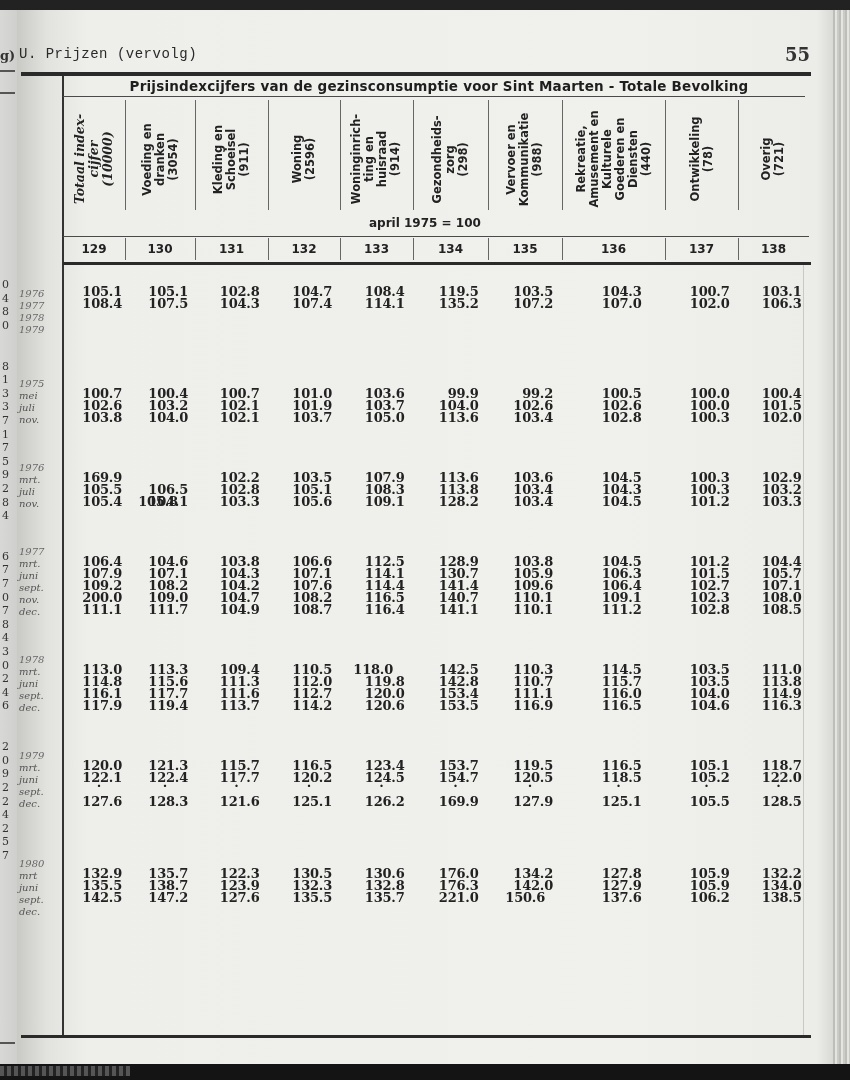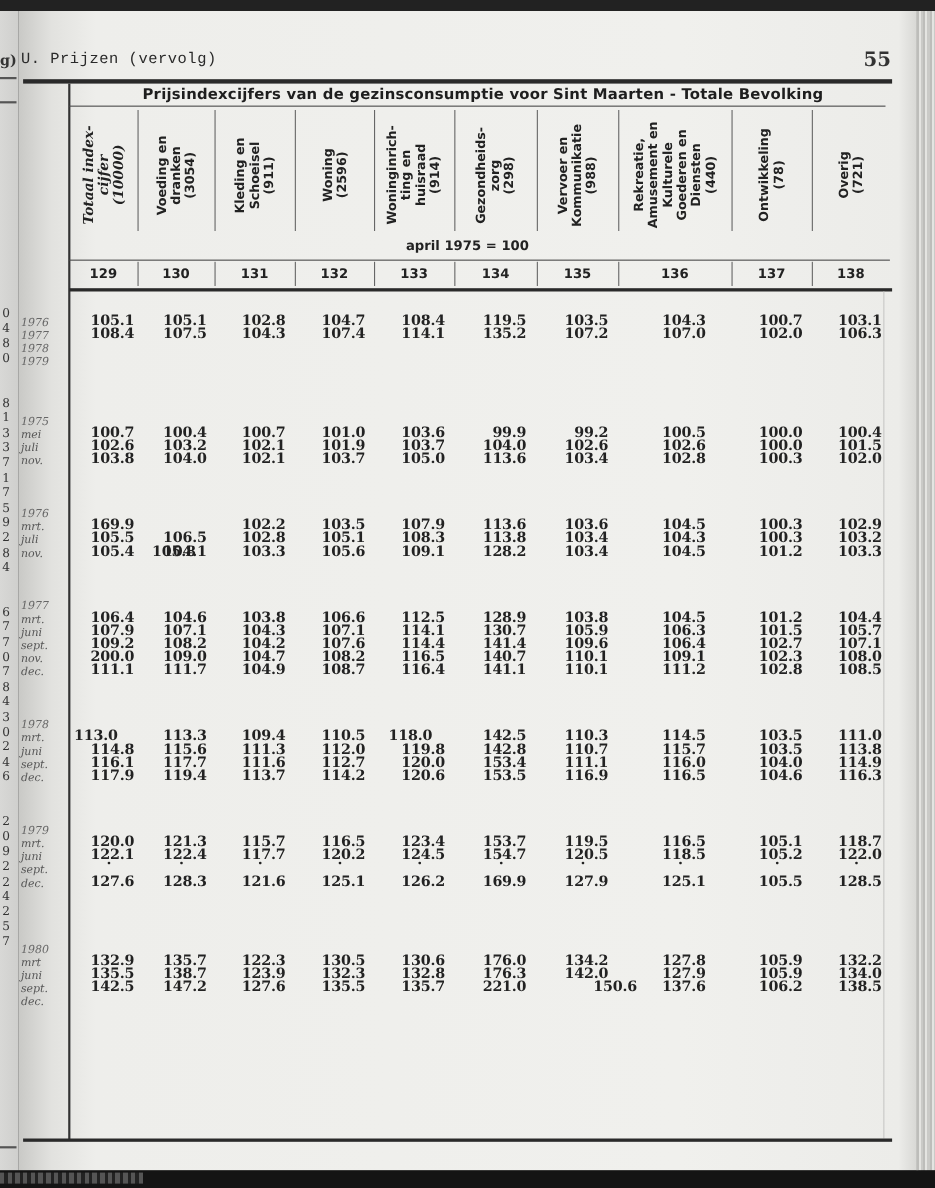--- a/index.html
+++ b/index.html
@@ -325,21 +325,21 @@
       <div class="cell" style="left: 182.5px; top: 592px;">104.9</div>
       <div class="cell" style="left: 255px; top: 592px;">108.7</div>
       <div class="cell" style="left: 327.5px; top: 592px;">116.4</div>
       <div class="cell" style="left: 401.5px; top: 592px;">141.1</div>
       <div class="cell" style="left: 476px; top: 592px;">110.1</div>
       <div class="cell" style="left: 564.5px; top: 592px;">111.2</div>
       <div class="cell" style="left: 652.5px; top: 592px;">102.8</div>
       <div class="cell" style="left: 724.5px; top: 592px;">108.5</div>
       <div class="stub year" style="top: 644px; left: 2px;">1978</div>
       <div class="stub" style="top: 656px; left: 2px;">mrt.</div>
-      <div class="cell" style="left: 30px; top: 652px;">113.0</div>
+      <div class="cell" style="left: 45px; top: 652px;">113.0</div>
       <div class="cell" style="left: 111px; top: 652px;">113.3</div>
       <div class="cell" style="left: 182.5px; top: 652px;">109.4</div>
       <div class="cell" style="left: 255px; top: 652px;">110.5</div>
       <div class="cell" style="left: 316px; top: 652px;">118.0</div>
       <div class="cell" style="left: 401.5px; top: 652px;">142.5</div>
       <div class="cell" style="left: 476px; top: 652px;">110.3</div>
       <div class="cell" style="left: 564.5px; top: 652px;">114.5</div>
       <div class="cell" style="left: 652.5px; top: 652px;">103.5</div>
       <div class="cell" style="left: 724.5px; top: 652px;">111.0</div>
       <div class="stub" style="top: 668px; left: 2px;">juni</div>
@@ -443,21 +443,21 @@
       <div class="cell" style="left: 564.5px; top: 868px;">127.9</div>
       <div class="cell" style="left: 652.5px; top: 868px;">105.9</div>
       <div class="cell" style="left: 724.5px; top: 868px;">134.0</div>
       <div class="stub" style="top: 884px; left: 2px;">sept.</div>
       <div class="cell" style="left: 45px; top: 880px;">142.5</div>
       <div class="cell" style="left: 111px; top: 880px;">147.2</div>
       <div class="cell" style="left: 182.5px; top: 880px;">127.6</div>
       <div class="cell" style="left: 255px; top: 880px;">135.5</div>
       <div class="cell" style="left: 327.5px; top: 880px;">135.7</div>
       <div class="cell" style="left: 401.5px; top: 880px;">221.0</div>
-      <div class="cell" style="left: 502px; top: 880px; text-align: right;">150.6</div>
+      <div class="cell" style="left: 468px; top: 880px; text-align: right;">150.6</div>
       <div class="cell" style="left: 564.5px; top: 880px;">137.6</div>
       <div class="cell" style="left: 652.5px; top: 880px;">106.2</div>
       <div class="cell" style="left: 724.5px; top: 880px;">138.5</div>
       <div class="stub" style="top: 896px; left: 2px;">dec.</div>
     </div>
 
   <div class="vline" style="left:786px; top:255px; height:770px; background:#c8c8c5;"></div>
   <div class="rule-thick" style="left:4px; top:1025px; width:790px; height:3px;"></div>
 <div class="vline" style="left: 108px; top: 90px; height: 110px;"></div>
     <div class="vline" style="left: 108px; top: 228px; height: 22px;"></div>

